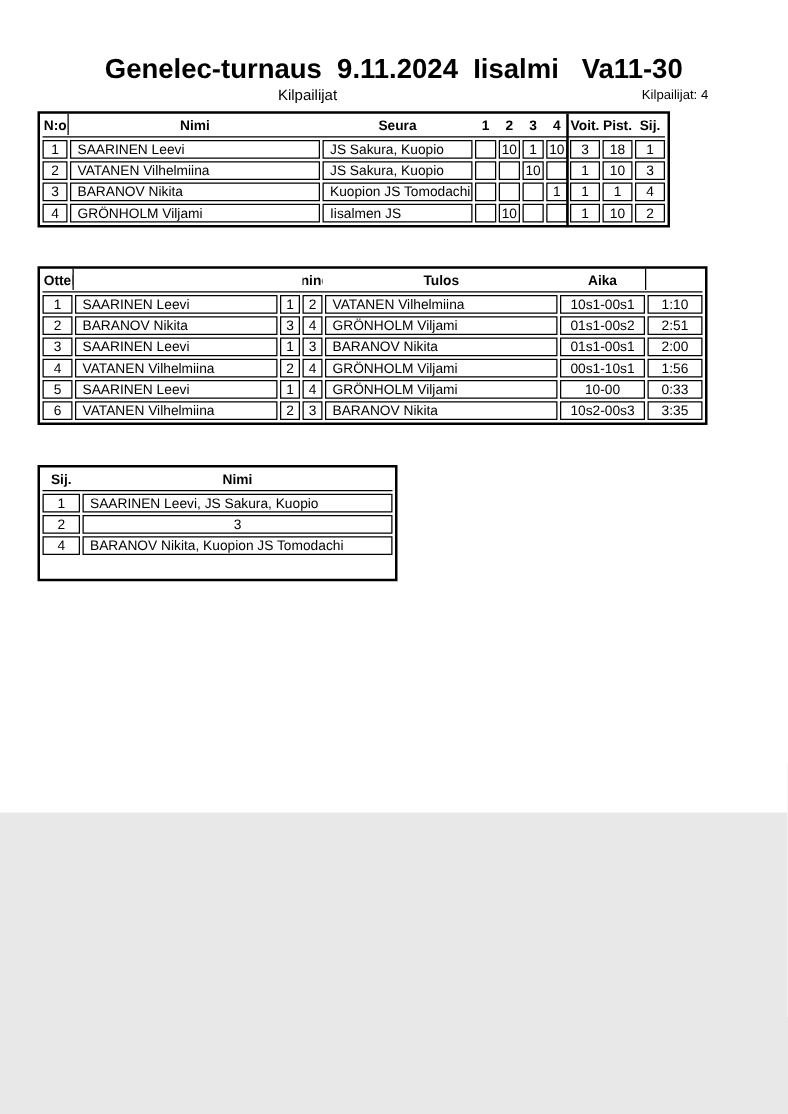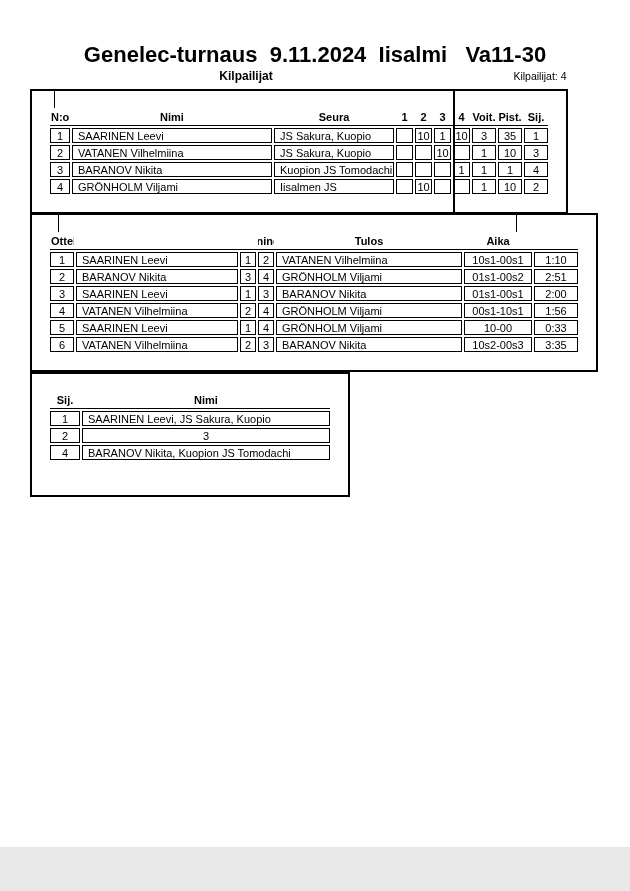--- a/index.html
+++ b/index.html
@@ -1,34 +1,34 @@
 <!DOCTYPE html>
 <html><head>
 <meta charset="utf-8">
 <style>
   html,body { margin:0; padding:0; }
   body { background:#e8e8e8; }
   .page {
-    position:relative; width:630px; height:847px; margin:0 auto;
+    position:relative; width:630px; height:650px; margin:0 auto;
     background:#ffffff; color:#000;
     font-family:"Liberation Sans", sans-serif;
     overflow:hidden;
   }
   .abs { position:absolute; }
   .title {
     top:42px; left:0; width:630px; text-align:center;
     font-size:22px; font-weight:bold; white-space:pre;
   }
-  .section-title { font-size:12px; font-weight:bold; text-align:center; width:200px; }
+  .section-title { font-size:12px; font-weight:normal; text-align:center; width:200px; }
   .count-label { font-size:10.5px; text-align:center; width:120px; }
 
   
   .grid-table {
     position:absolute; box-sizing:content-box;
-    border:2px solid #000; padding:18px; background:#fff;
+    border:2px solid #000; padding:2px; background:#fff;
     display:grid; gap:2px;
   }
   .hdr {
     grid-column:1 / -1; display:grid; gap:2px;
     border-bottom:1px solid #000; box-sizing:border-box;
   }
   .h {
     display:flex; align-items:center; justify-content:center;
     font-size:11px; font-weight:bold; white-space:nowrap; overflow:hidden;
   }
@@ -69,21 +69,21 @@
     </div>
 
     <div class="c">1</div>
     <div class="c cl">SAARINEN Leevi</div>
     <div class="c cl">JS Sakura, Kuopio</div>
     <div class="c"></div>
     <div class="c">10</div>
     <div class="c">1</div>
     <div class="c">10</div>
     <div class="c">3</div>
-    <div class="c">35</div>
+    <div class="c">18</div>
     <div class="c">1</div>
 
     <div class="c">2</div>
     <div class="c cl">VATANEN Vilhelmiina</div>
     <div class="c cl">JS Sakura, Kuopio</div>
     <div class="c"></div>
     <div class="c"></div>
     <div class="c">10</div>
     <div class="c"></div>
     <div class="c">1</div>

